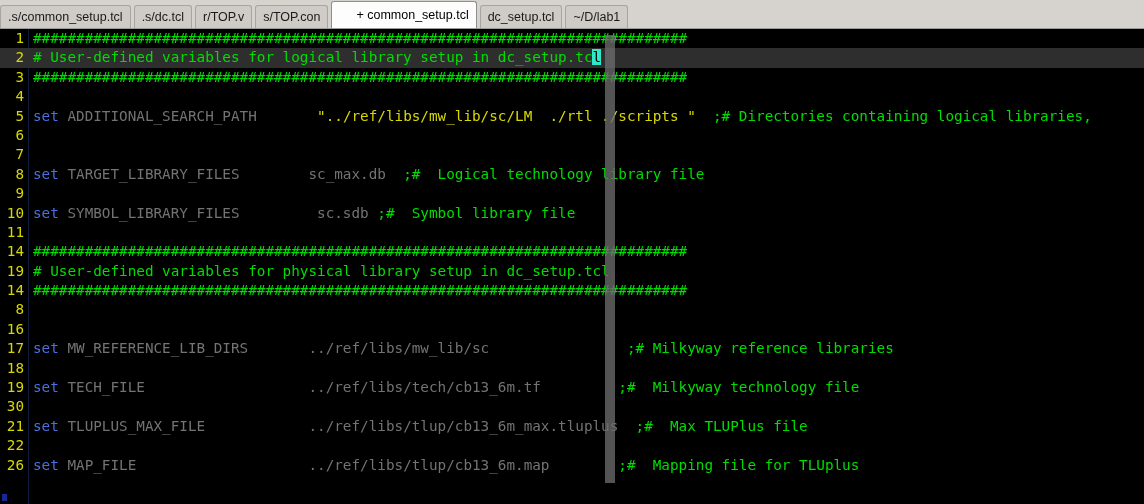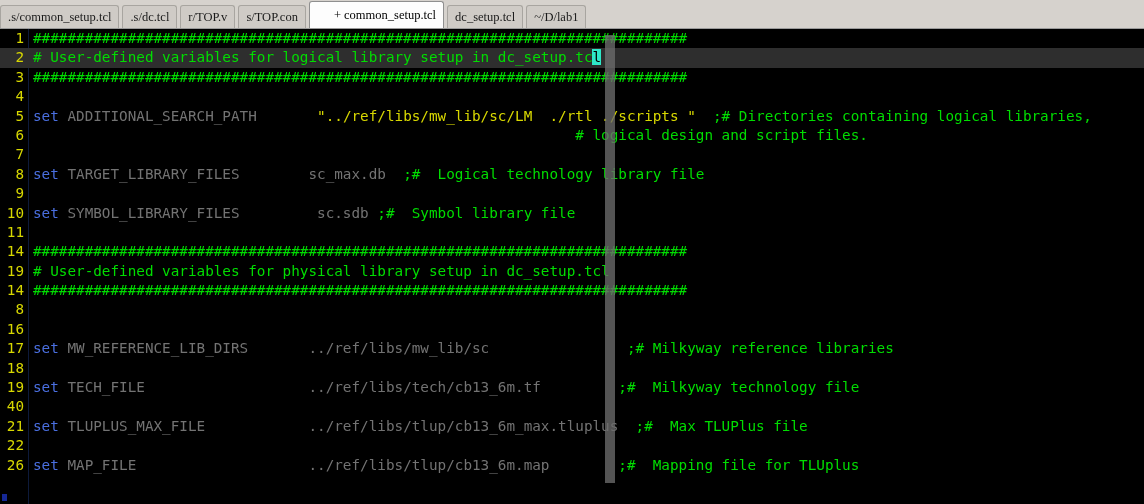--- a/index.html
+++ b/index.html
@@ -29,21 +29,21 @@
   }
   .tab {
     height: 23px;
     line-height: 23px;
     margin-right: 3px;
     padding: 0 7px;
     background: #cfcbc6;
     border: 1px solid #a8a5a0;
     border-bottom: none;
     border-radius: 3px 3px 0 0;
-    font-family: Liberation Serif, serif;
+    font-family: Liberation Sans, sans-serif;
     font-size: 12.5px;
     color: #1a1a1a;
     white-space: nowrap;
     box-sizing: border-box;
     align-self: flex-end;
     margin-bottom: 0px;
   }
   .tab.active {
     background: #fdfdfd;
     border-color: #8f8f8f;
@@ -153,34 +153,34 @@
   </div>
 
 <div id="editor">
   <div id="gutter-rule"></div>
   <div id="code-area">
       <div class="line"><span class="lno">1</span><span class="code"><span class="c-comment">############################################################################</span></span></div>
       <div class="line current"><span class="lno">2</span><span class="code"><span class="c-comment"># User-defined variables for logical library setup in dc_setup.tc</span><span class="cursor">l</span></span></div>
       <div class="line"><span class="lno">3</span><span class="code"><span class="c-comment">############################################################################</span></span></div>
       <div class="line"><span class="lno">4</span><span class="code"></span></div>
       <div class="line"><span class="lno">5</span><span class="code"><span class="c-kw">set</span><span class="c-plain"> ADDITIONAL_SEARCH_PATH       </span><span class="c-str">"../ref/libs/mw_lib/sc/LM  ./rtl ./scripts "</span><span class="c-comment">  ;# Directories containing logical libraries,</span></span></div>
-      <div class="line"><span class="lno">6</span><span class="code"><span class="c-comment">                                                               # logical design and script files.</span></span></div>
+      <div class="line"><span class="lno">6</span></div>
       <div class="line"><span class="lno">7</span><span class="code"></span></div>
       <div class="line"><span class="lno">8</span><span class="code"><span class="c-kw">set</span><span class="c-plain"> TARGET_LIBRARY_FILES        sc_max.db</span><span class="c-comment">  ;#  Logical technology library file</span></span></div>
       <div class="line"><span class="lno">9</span><span class="code"></span></div>
       <div class="line"><span class="lno">10</span><span class="code"><span class="c-kw">set</span><span class="c-plain"> SYMBOL_LIBRARY_FILES         sc.sdb</span><span class="c-comment"> ;#  Symbol library file</span></span></div>
       <div class="line"><span class="lno">11</span><span class="code"></span></div>
       <div class="line"><span class="lno">14</span><span class="code"><span class="c-comment">############################################################################</span></span></div>
       <div class="line"><span class="lno">19</span><span class="code"><span class="c-comment"># User-defined variables for physical library setup in dc_setup.tcl</span></span></div>
       <div class="line"><span class="lno">14</span><span class="code"><span class="c-comment">############################################################################</span></span></div>
       <div class="line"><span class="lno">8</span></div>
       <div class="line"><span class="lno">16</span><span class="code"></span></div>
       <div class="line"><span class="lno">17</span><span class="code"><span class="c-kw">set</span><span class="c-plain"> MW_REFERENCE_LIB_DIRS       ../ref/libs/mw_lib/sc            </span><span class="c-comment">    ;# Milkyway reference libraries</span></span></div>
       <div class="line"><span class="lno">18</span><span class="code"></span></div>
       <div class="line"><span class="lno">19</span><span class="code"><span class="c-kw">set</span><span class="c-plain"> TECH_FILE                   ../ref/libs/tech/cb13_6m.tf       </span><span class="c-comment">  ;#  Milkyway technology file</span></span></div>
-      <div class="line"><span class="lno">40</span><span class="code"></span></div>
+      <div class="line"><span class="lno">30</span><span class="code"></span></div>
       <div class="line"><span class="lno">21</span><span class="code"><span class="c-kw">set</span><span class="c-plain"> TLUPLUS_MAX_FILE            ../ref/libs/tlup/cb13_6m_max.tluplus</span><span class="c-comment">  ;#  Max TLUPlus file</span></span></div>
       <div class="line"><span class="lno">22</span><span class="code"></span></div>
       <div class="line"><span class="lno">26</span><span class="code"><span class="c-kw">set</span><span class="c-plain"> MAP_FILE                    ../ref/libs/tlup/cb13_6m.map      </span><span class="c-comment">  ;#  Mapping file for TLUplus</span></span></div>
     </div>
   <div id="vbar"></div>
   <div id="corner-dot"></div>
 </div>
 
 </body></html>

